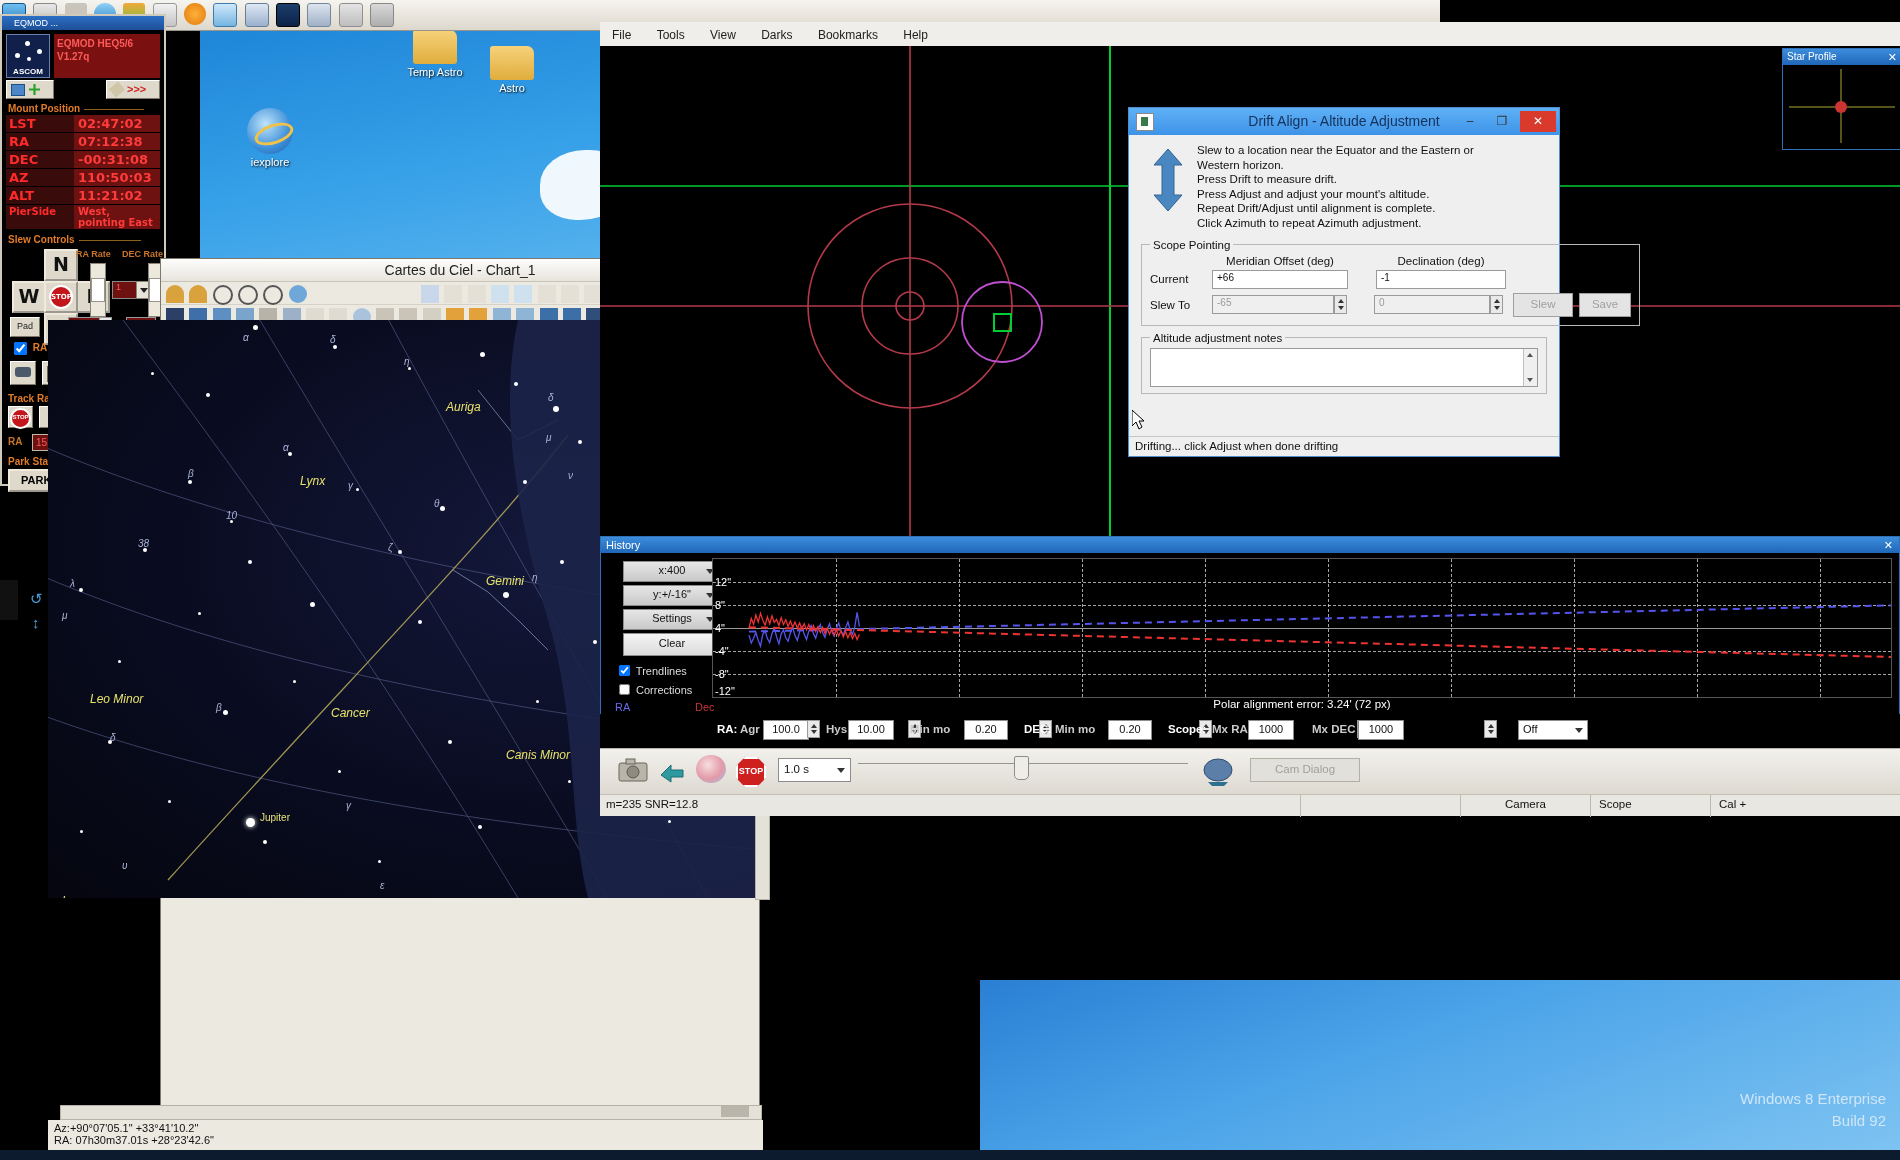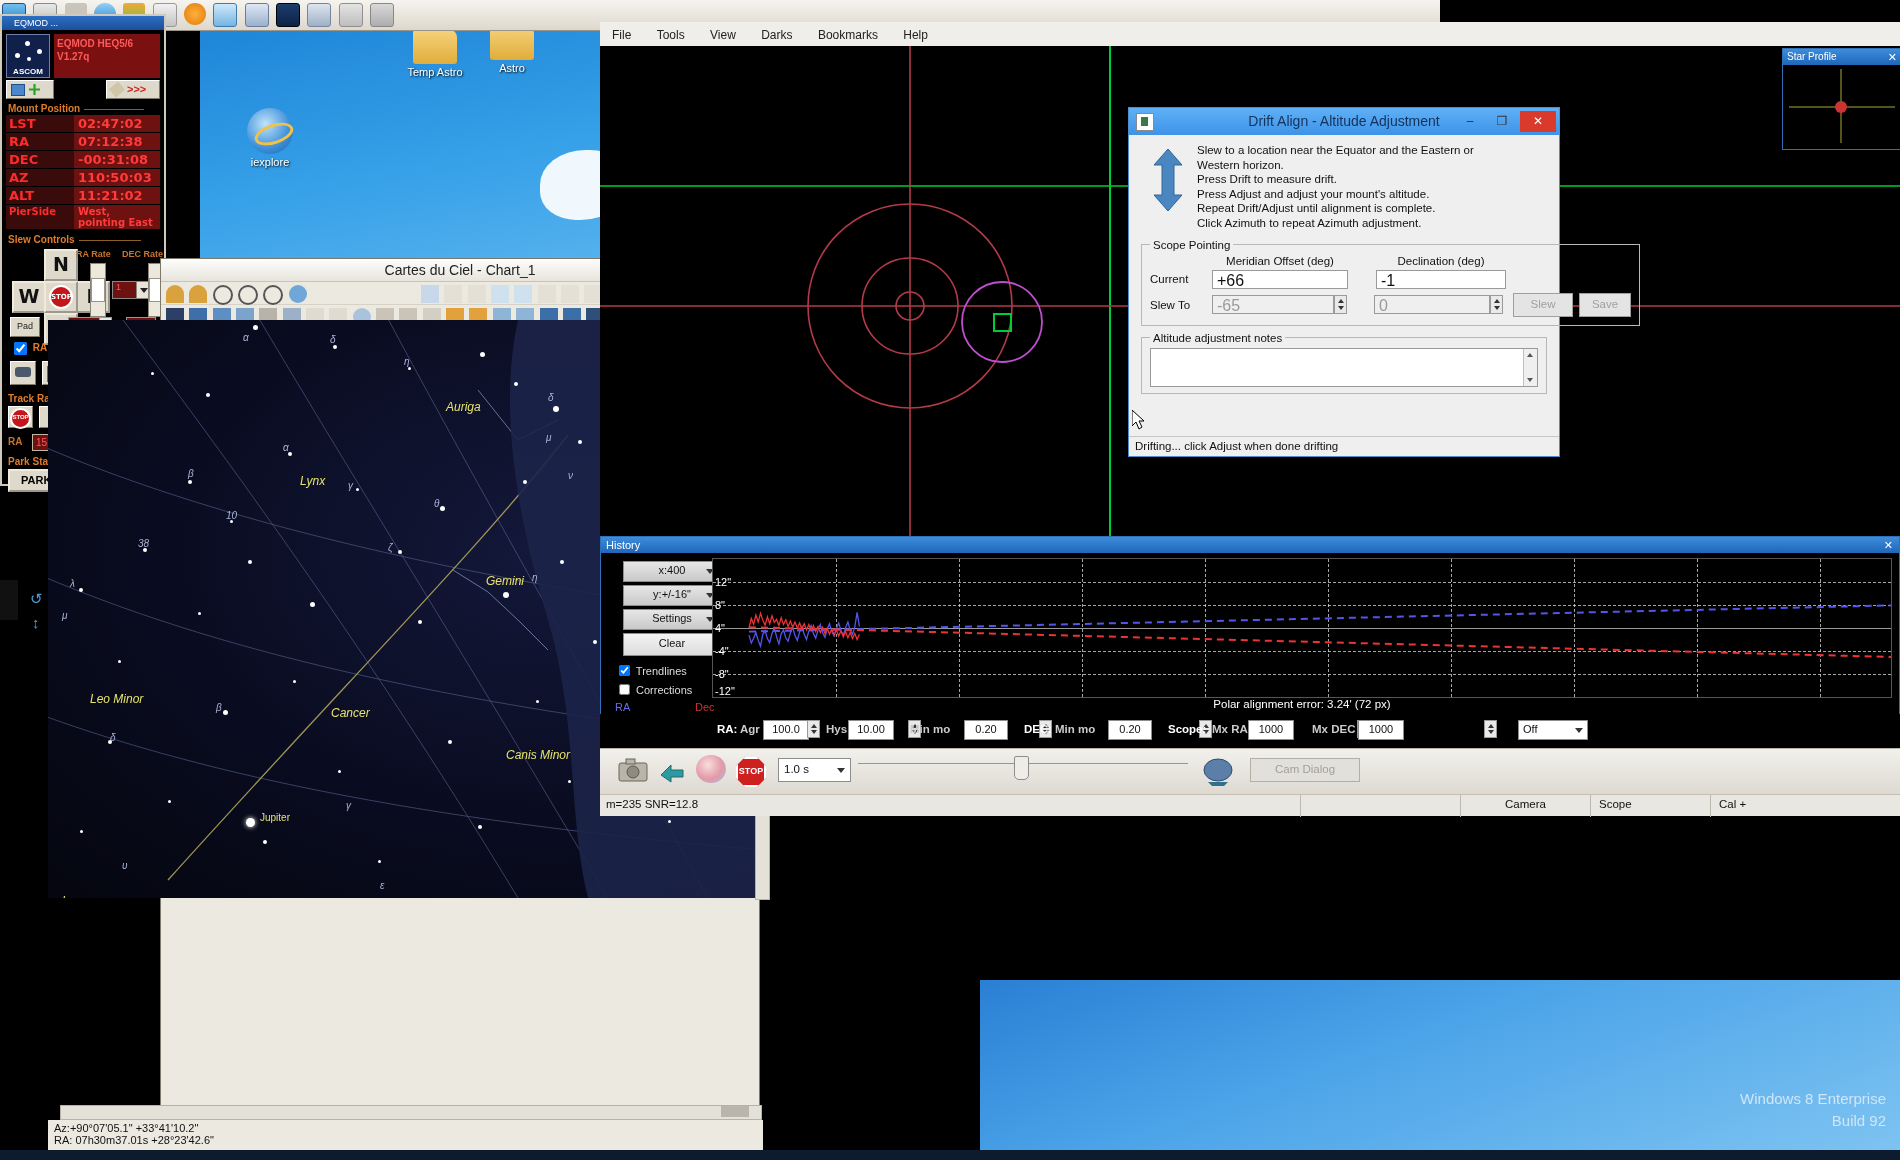--- a/index.html
+++ b/index.html
@@ -81,21 +81,21 @@
   #drift-title{height:27px;background:linear-gradient(#5fb0f5,#3d93e8);position:relative;}
   #drift-title .t{position:absolute;left:0;right:0;text-align:center;line-height:27px;
       font-size:14px;color:#15325c;}
   .winbtn{width:26px;height:21px;position:absolute;top:3px;text-align:center;line-height:21px;
       font-size:12px;color:#333;}
   .winbtn.close{background:#d93a2b;color:#fff;width:36px;}
   .d-body{padding:8px 10px;}
   .d-instr{font-size:11.5px;color:#111;line-height:14.6px;}
   .grp{border:1px solid #b8b8b8;margin-top:6px;position:relative;padding:14px 8px 8px 8px;}
   .grp>legend{font-size:11.5px;color:#111;padding:0 3px;}
-  .d-inp{background:#fff;border:1px solid #9a9a9a;height:19px;font-size:16px;color:#111;
+  .d-inp{background:#fff;border:1px solid #9a9a9a;height:19px;font-size:10px;color:#111;
       padding:1px 4px;box-sizing:border-box;}
   .d-inp.dis{background:#efefef;color:#9a9a9a;}
   .d-btn{background:#e4e4e4;border:1px solid #9f9f9f;height:22px;font-size:11.5px;color:#111;
       text-align:center;line-height:20px;}
   .d-btn.dis{color:#a0a0a0;}
   .spin{width:13px;height:19px;border:1px solid #9a9a9a;background:#e9e9e9;display:inline-block;
       vertical-align:top;box-sizing:border-box;position:relative;}
   .spin i{position:absolute;left:3px;border-left:3px solid transparent;border-right:3px solid transparent;}
   .spin i.up{top:3px;border-bottom:4px solid #333;}
   .spin i.dn{bottom:3px;border-top:4px solid #333;}
@@ -142,21 +142,21 @@
   <div class="abs" style="left:610px;top:140px;width:60px;height:95px;background:#fff;border-radius:50% 50% 45% 55%;opacity:.92;"></div>
   <div id="wallpaper" class="abs">
     <div class="abs wmtext" style="right:14px;top:110px;">Windows 8 Enterprise</div>
     <div class="abs wmtext" style="right:14px;top:132px;">Build 92</div>
   </div>
 
   <div class="abs" style="left:400px;top:30px;width:70px;text-align:center;">
     <div style="width:44px;height:34px;margin:0 auto;background:linear-gradient(#f6d27a,#e0ad3c);border-radius:3px 7px 3px 3px;"></div>
     <div style="color:#fff;font-size:11px;margin-top:2px;text-shadow:1px 1px 2px #000;">Temp Astro</div>
   </div>
-  <div class="abs" style="left:477px;top:26px;width:70px;text-align:center;">
+  <div class="abs" style="left:477px;top:46px;width:70px;text-align:center;">
     <div style="width:44px;height:34px;margin:0 auto;background:linear-gradient(#f6d27a,#e0ad3c);border-radius:3px 7px 3px 3px;"></div>
     <div style="color:#fff;font-size:11px;margin-top:2px;text-shadow:1px 1px 2px #000;">Astro</div>
   </div>
   <div class="abs" style="left:232px;top:108px;width:76px;text-align:center;">
     <div style="width:46px;height:46px;margin:0 auto;border-radius:50%;background:radial-gradient(circle at 40% 35%,#bfe4fb,#3d8fd8 60%,#1b5ea8);position:relative;">
       <div style="position:absolute;left:7px;top:16px;width:34px;height:14px;border:3px solid #f0c24a;border-radius:50%;transform:rotate(-18deg);"></div>
     </div>
     <div style="color:#fff;font-size:11px;margin-top:2px;text-shadow:1px 1px 2px #000;">iexplore</div>
   </div>
 </div>

